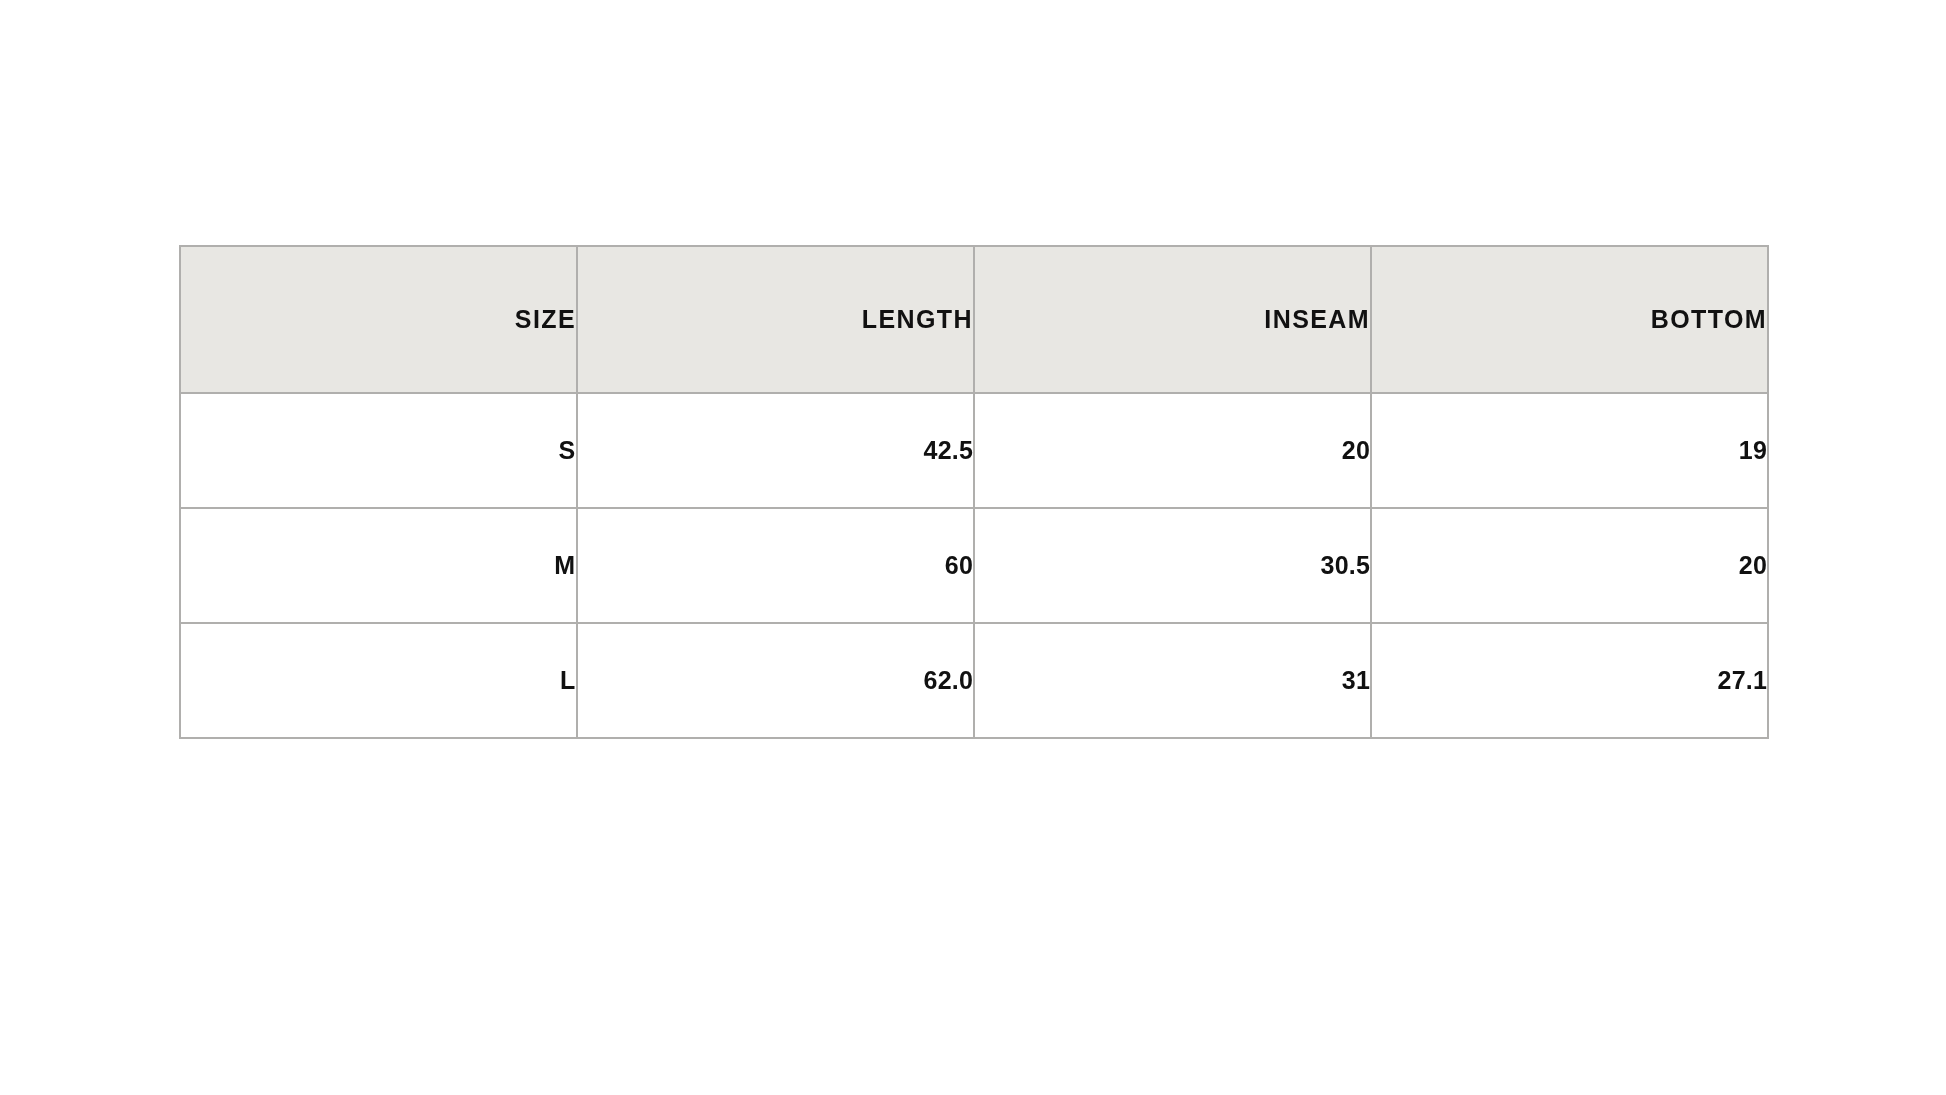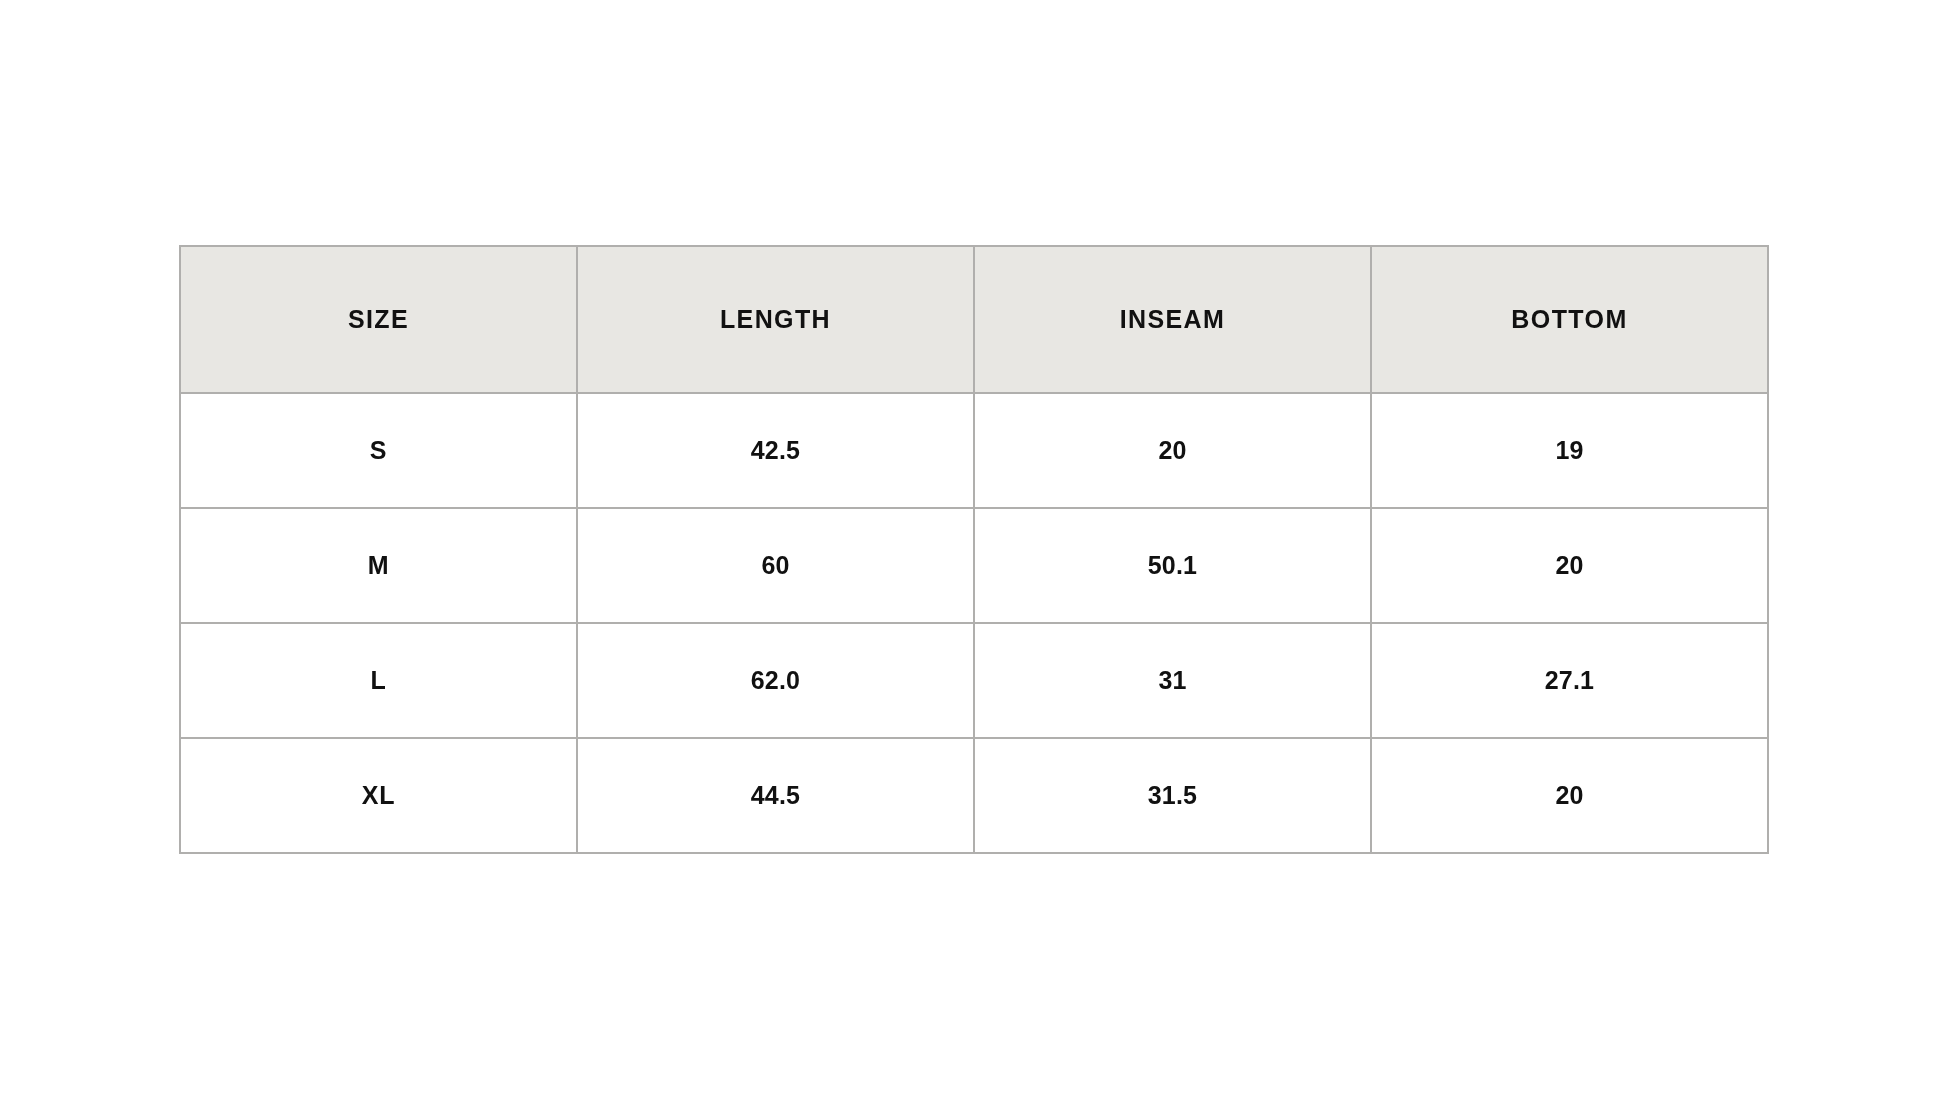--- a/index.html
+++ b/index.html
@@ -36,21 +36,21 @@
     table-layout: fixed;
     background: #ffffff;
   }
 
   table.size-table col {
     width: 25%;
   }
 
   table.size-table th,
   table.size-table td {
-    text-align: center;
+    text-align: right;
     vertical-align: middle;
     color: #111111;
     border: 2px solid #b0afad;
     padding: 0;
   }
 
   table.size-table thead th {
     height: 145px;
     background: #e8e7e3;
     font-size: 25px;
@@ -98,32 +98,26 @@
       <tbody>
         <tr>
           <td class="size-cell">S</td>
           <td>42.5</td>
           <td>20</td>
           <td>19</td>
         </tr>
         <tr>
           <td class="size-cell">M</td>
           <td>60</td>
-          <td>50.1</td>
+          <td>30.5</td>
           <td>20</td>
         </tr>
         <tr>
           <td class="size-cell">L</td>
           <td>62.0</td>
           <td>31</td>
           <td>27.1</td>
         </tr>
-        <tr>
-          <td class="size-cell">XL</td>
-          <td>44.5</td>
-          <td>31.5</td>
-          <td>20</td>
-        </tr>
       </tbody>
     </table>
   </div>
 
 </div>
 
 </body></html>

